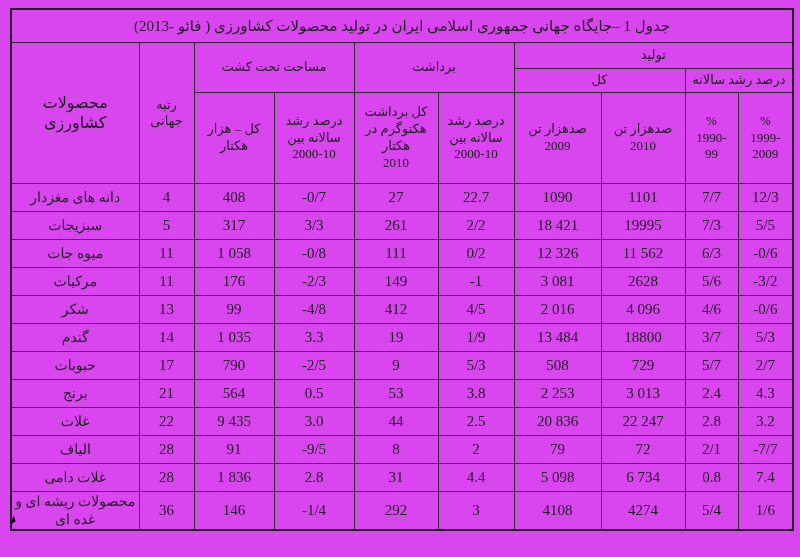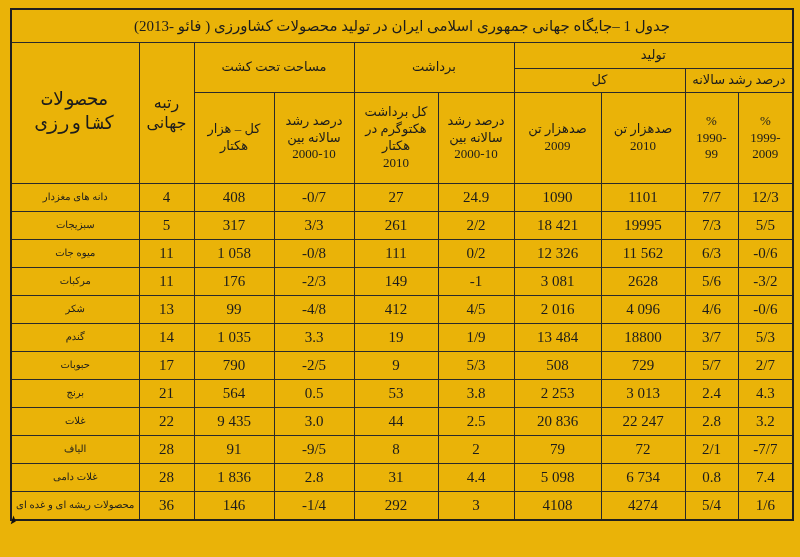--- a/index.html
+++ b/index.html
@@ -1,19 +1,19 @@
 <!DOCTYPE html>
 <html lang="fa"><head>
 <meta charset="utf-8">
 <style>
   html,body{margin:0;padding:0;background:#ffffff;}
   .screen{
     position:relative;
     width:800px;height:557px;
-    background:#eab308;
+    background:#d946ef;
     overflow:hidden;
     font-family:"Liberation Serif","DejaVu Sans",serif;
     color:#1c1c1c;
   }
   table.fao{
     position:absolute;left:10px;top:8px;
     width:782px;
     border-collapse:collapse;
     table-layout:fixed;
     border:2px solid #1f1f1f;
@@ -31,26 +31,26 @@
     height:30px;
     font-size:15px;
     direction:rtl;
     letter-spacing:0.2px;
   }
   .group-cell{font-size:13px;direction:rtl;}
   .leaf-cell{font-size:13px;direction:rtl;height:88px;}
   .leaf-cell div{line-height:1.3;}
   .rowA{height:26px;}
   .rowB{height:24px;}
-  .products-head{font-size:19px;direction:rtl;font-family:Liberation Mono, monospace;}
-  .rank-head{font-size:16px;direction:rtl;}
+  .products-head{font-size:16px;direction:rtl;}
+  .rank-head{font-size:13px;direction:rtl;}
   tbody td{height:25px;font-size:15px;}
   td.name-cell{
-    font-size:10px;direction:rtl;
-    font-family:Liberation Sans, sans-serif;
+    font-size:14px;direction:rtl;
+    font-family:Liberation Serif, serif;
     padding:1px 4px;
   }
   td.num{direction:ltr;font-family:"Liberation Serif","DejaVu Sans",serif;}
   .artifact{
     position:absolute;left:12px;top:516px;
     width:0;height:0;
     border-left:4px solid #111;
     border-bottom:4px solid transparent;
     border-top:5px solid transparent;
     transform:rotate(18deg);
@@ -132,21 +132,21 @@
           </td>
       </tr>
     </thead>
     <tbody id="table-body">
         <tr>
           <td class="name-cell">دانه های مغزدار</td>
           <td class="num">4</td>
           <td class="num">408</td>
           <td class="num">-0/7</td>
           <td class="num">27</td>
-          <td class="num">24.9</td>
+          <td class="num">22.7</td>
           <td class="num">1090</td>
           <td class="num">1101</td>
           <td class="num">7/7</td>
           <td class="num">12/3</td>
         </tr>
         <tr>
           <td class="name-cell">سبزیجات</td>
           <td class="num">5</td>
           <td class="num">317</td>
           <td class="num">3/3</td>

